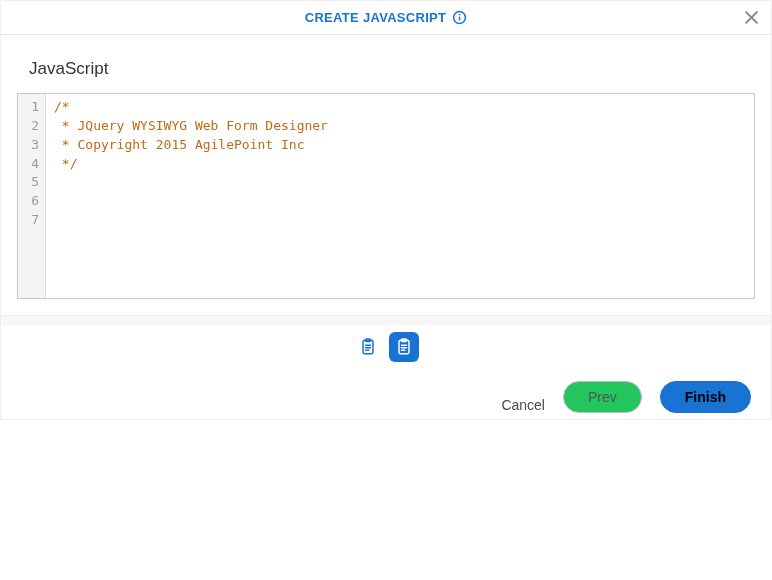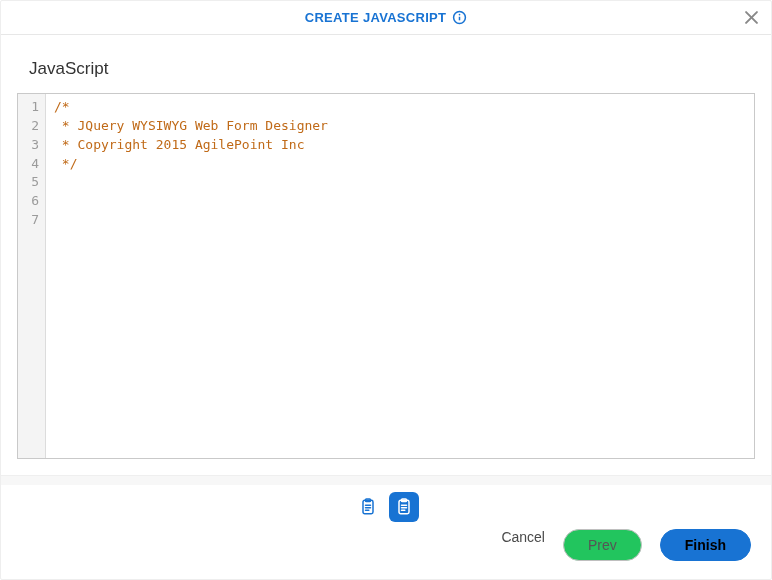--- a/index.html
+++ b/index.html
@@ -4,21 +4,21 @@
 <style>
   * { box-sizing: border-box; }
   html, body {
     margin: 0; padding: 0;
     font-family: -apple-system, BlinkMacSystemFont, "Segoe UI", Arial, sans-serif;
     background: #fff;
     color: #333;
   }
   .window {
     width: 772px;
-    height: 580px;
+    height: 420px;
     position: relative;
     display: flex;
     flex-direction: column;
     border: 1px solid #eee;
     border-radius: 2px;
   }
   .titlebar {
     height: 34px;
     display: flex;
     align-items: center;
@@ -101,21 +101,21 @@
     border-radius: 6px;
     display: flex; align-items: center; justify-content: center;
     cursor: pointer;
   }
   .pg-btn.outline { color: #1873d3; background: #fff; }
   .pg-btn.filled  { color: #fff; background: #1873d3; }
   .pg-btn svg { width: 20px; height: 20px; }
   .actions {
     height: 50px;
     display: flex;
-    align-items: flex-start;
+    align-items: flex-end;
     justify-content: flex-end;
     gap: 18px;
     padding: 0 20px 6px 0;
   }
   .link-btn {
     color: #4a4a4a;
     font-size: 14px;
     cursor: pointer;
   }
   .pill-btn {

